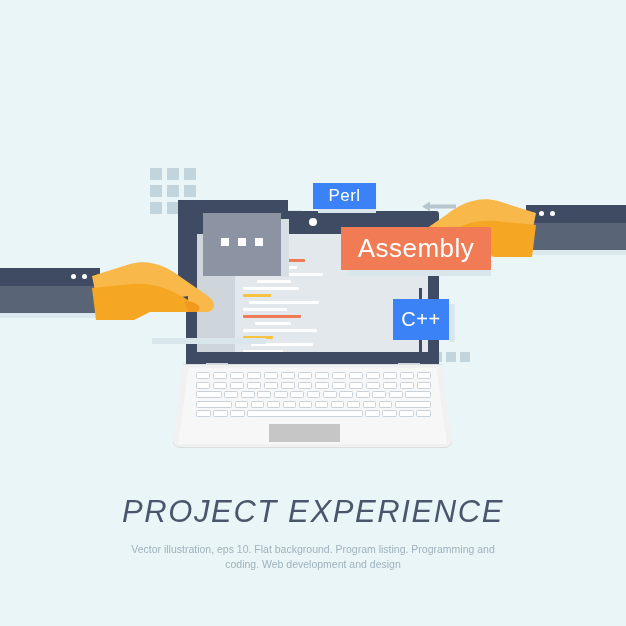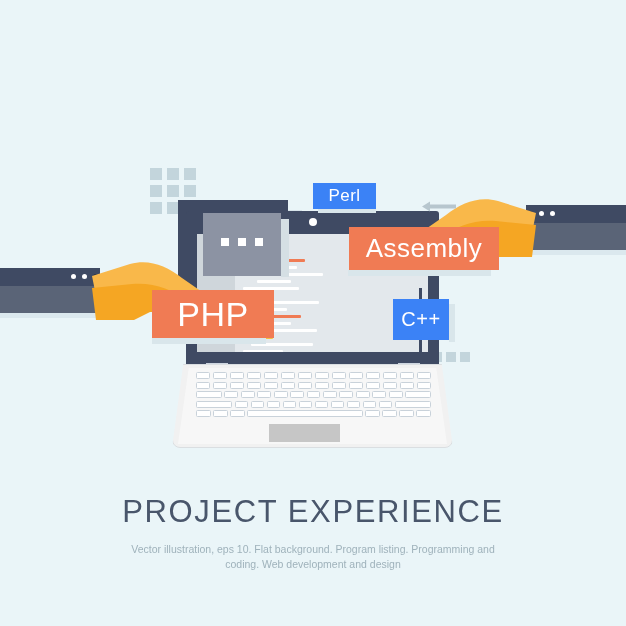--- a/index.html
+++ b/index.html
@@ -268,21 +268,21 @@
   
   .tag {
     position: absolute;
     display: flex;
     align-items: center;
     justify-content: center;
     color: #ffffff;
     font-weight: 400;
     letter-spacing: 0.5px;
   }
-  .tag-orange { background: #f07b54; margin-left: 8px; }
+  .tag-orange { background: #f07b54; }
   .tag-dark { background: #3b82f6; }
   .tag-shadow { position: absolute; background: #d9e6eb; }
 
   #tag-php {
     left: 144px;
     top: 290px;
     width: 122px;
     height: 48px;
     font-size: 34px;
   }
@@ -340,20 +340,21 @@
     width: 626px;
     text-align: center;
   }
   #page-title {
     font-size: 31px;
     color: #49566b;
     letter-spacing: 1.6px;
     font-weight: 400;
     margin: 0;
     line-height: 40px;
+    font-style: italic;
   }
   #page-subtitle {
     font-size: 10.5px;
     color: #9fb2bb;
     line-height: 15px;
     margin: 10px auto 0;
     width: 380px;
   }
 </style>
 </head>
@@ -538,21 +539,20 @@
   <div class="cpp-connector" id="cpp-conn-top"></div>
   <div class="cpp-connector" id="cpp-conn-bot"></div>
 
   <div class="tag-shadow" id="tag-perl-shadow"></div>
   <div class="tag tag-dark" id="tag-perl">Perl</div>
 
   <div class="tag-shadow" id="tag-assembly-shadow"></div>
   <div class="tag tag-orange" id="tag-assembly">Assembly</div>
 
   <div class="tag-shadow" id="tag-php-shadow"></div>
-  <div class="tag tag-orange" id="tag-php">PHP</div>
 
   <div class="tag-shadow" id="tag-cpp-shadow"></div>
   <div class="tag tag-dark" id="tag-cpp">C++</div>
 
   <div id="caption-block">
     <h1 id="page-title">PROJECT EXPERIENCE</h1>
     <p id="page-subtitle">Vector illustration, eps 10. Flat background. Program listing. Programming and coding. Web development and design</p>
   </div>
 
 </div>

